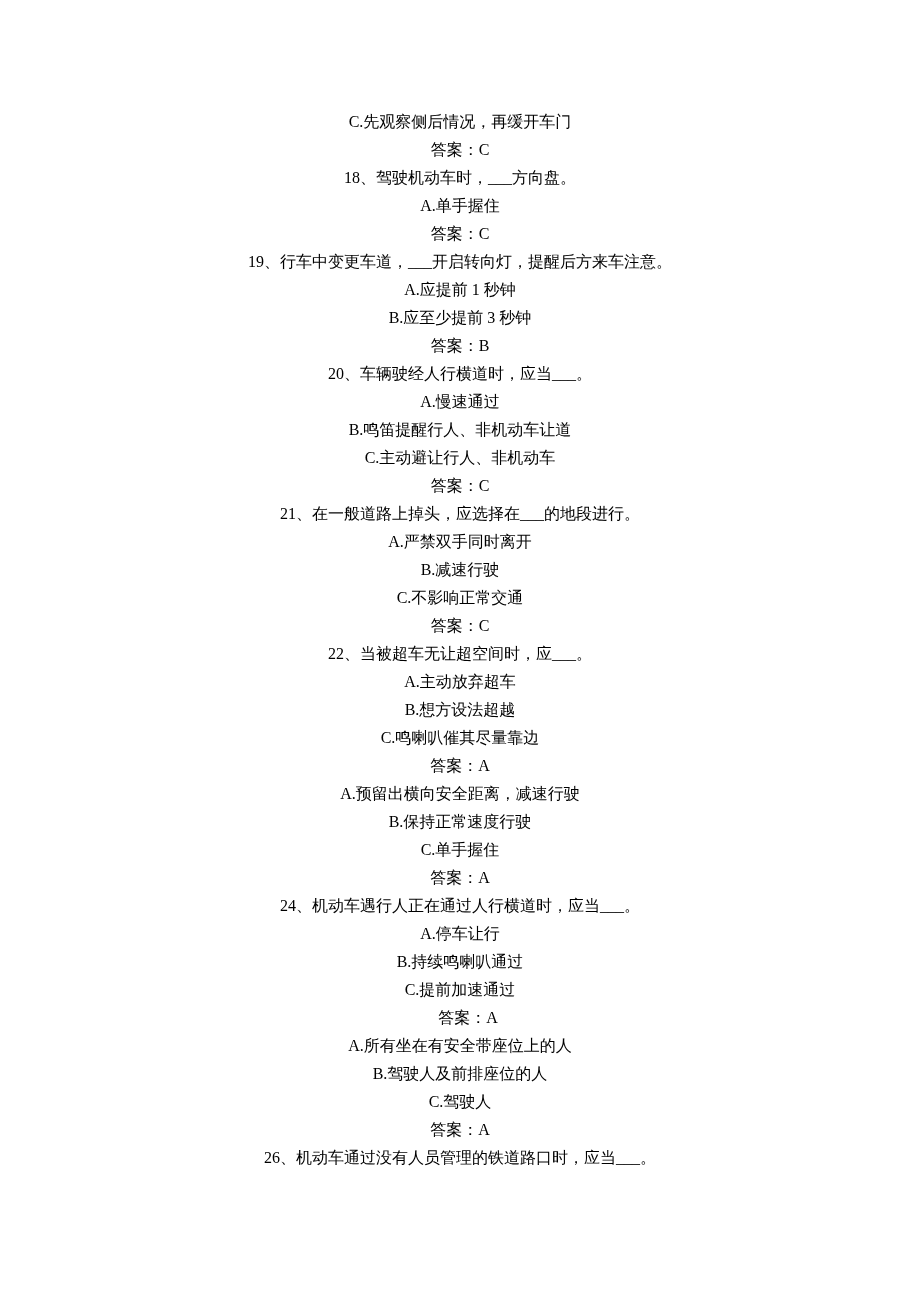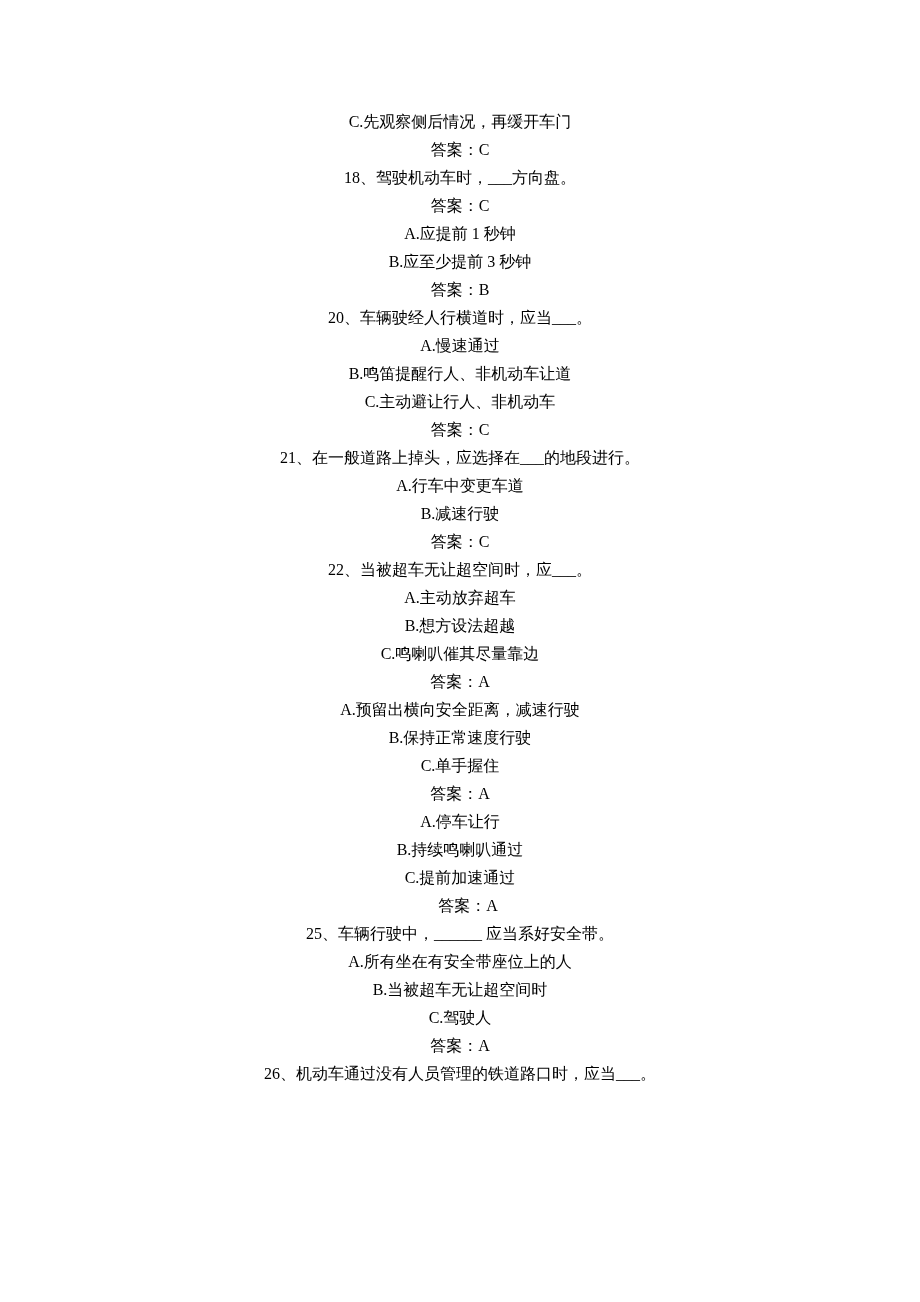--- a/index.html
+++ b/index.html
@@ -26,46 +26,49 @@
   }
 </style>
 </head>
 <body>
 
 <div class="page">
   <div id="content">
       <div class="line">C.先观察侧后情况，再缓开车门</div>
       <div class="line">答案：C</div>
       <div class="line">18、驾驶机动车时，___方向盘。</div>
+      <div class="line">A.单手握住</div>
       <div class="line">答案：C</div>
+      <div class="line">19、行车中变更车道，___开启转向灯，提醒后方来车注意。</div>
       <div class="line">A.应提前 1 秒钟</div>
       <div class="line">B.应至少提前 3 秒钟</div>
       <div class="line">答案：B</div>
       <div class="line">20、车辆驶经人行横道时，应当___。</div>
       <div class="line">A.慢速通过</div>
       <div class="line">B.鸣笛提醒行人、非机动车让道</div>
       <div class="line">C.主动避让行人、非机动车</div>
       <div class="line">答案：C</div>
       <div class="line">21、在一般道路上掉头，应选择在___的地段进行。</div>
-      <div class="line">A.行车中变更车道</div>
+      <div class="line">A.严禁双手同时离开</div>
       <div class="line">B.减速行驶</div>
+      <div class="line">C.不影响正常交通</div>
       <div class="line">答案：C</div>
       <div class="line">22、当被超车无让超空间时，应___。</div>
       <div class="line">A.主动放弃超车</div>
       <div class="line">B.想方设法超越</div>
       <div class="line">C.鸣喇叭催其尽量靠边</div>
       <div class="line">答案：A</div>
       <div class="line">A.预留出横向安全距离，减速行驶</div>
       <div class="line">B.保持正常速度行驶</div>
       <div class="line">C.单手握住</div>
       <div class="line">答案：A</div>
+      <div class="line">24、机动车遇行人正在通过人行横道时，应当___。</div>
       <div class="line">A.停车让行</div>
       <div class="line">B.持续鸣喇叭通过</div>
       <div class="line">C.提前加速通过</div>
       <div class="line indent">答案：A</div>
-      <div class="line">25、车辆行驶中，______ 应当系好安全带。</div>
       <div class="line">A.所有坐在有安全带座位上的人</div>
-      <div class="line">B.当被超车无让超空间时</div>
+      <div class="line">B.驾驶人及前排座位的人</div>
       <div class="line">C.驾驶人</div>
       <div class="line">答案：A</div>
       <div class="line">26、机动车通过没有人员管理的铁道路口时，应当___。</div>
     </div>
 </div>
 
 </body></html>

